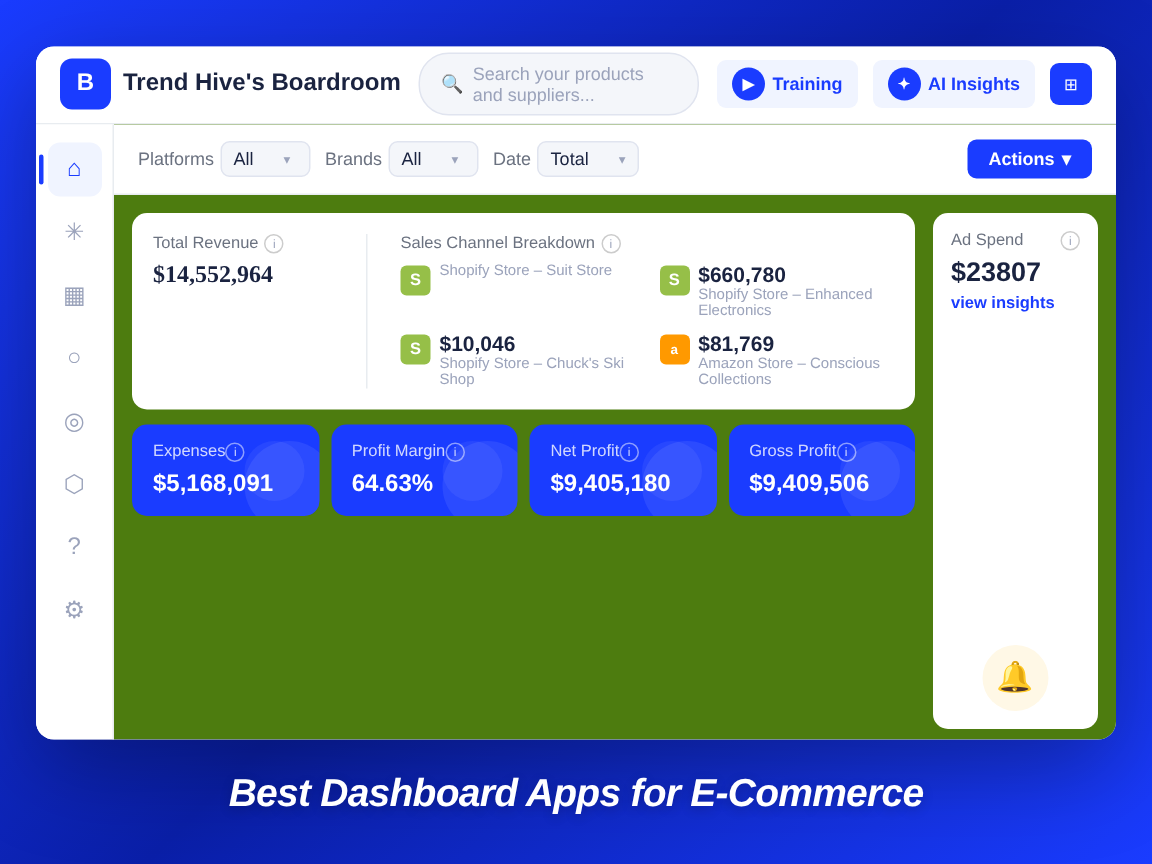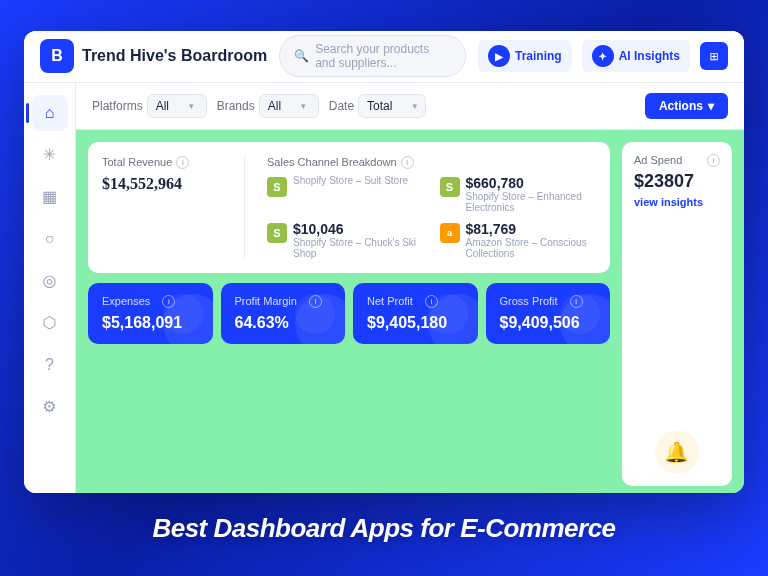--- a/index.html
+++ b/index.html
@@ -164,21 +164,21 @@
       transform: translateY(-50%);
       width: 3px;
       height: 20px;
       background: #1a3cff;
       border-radius: 2px;
     }
 
     
     .content-area {
       flex: 1;
-      background: #86efac;
+      background: #4d7c0f;
       overflow: hidden;
     }
 
     
     .filter-bar {
       display: flex;
       align-items: center;
       padding: 10px 16px;
       background: #fff;
       border-bottom: 1px solid #e8ecf0;
@@ -350,21 +350,21 @@
       height: 40px;
       background: rgba(255,255,255,0.06);
       border-radius: 50%;
     }
     .card-title {
       font-size: 11px;
       color: rgba(255,255,255,0.8);
       font-weight: 500;
       display: flex;
       align-items: center;
-      gap: 12px;
+      gap: 0;
       margin-bottom: 6px;
     }
     .card-value {
       font-size: 16px;
       font-weight: 800;
       color: #fff;
       position: relative;
       z-index: 1;
     }
     .info-icon {

